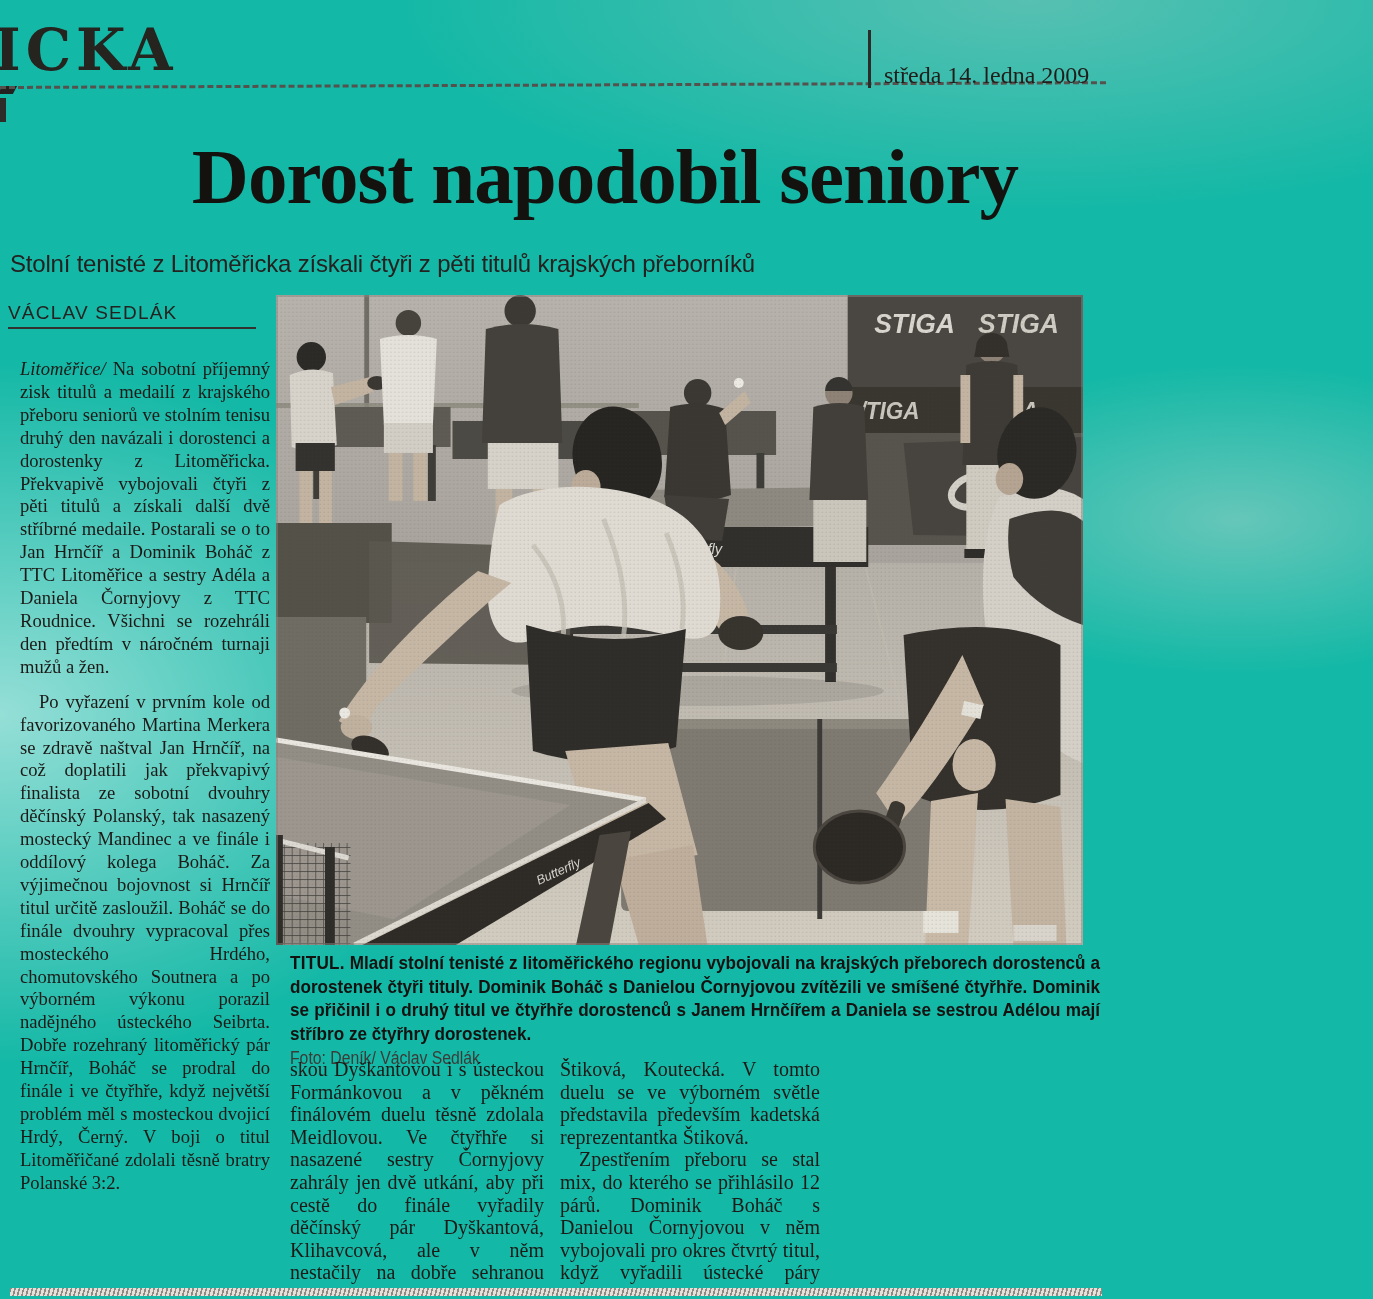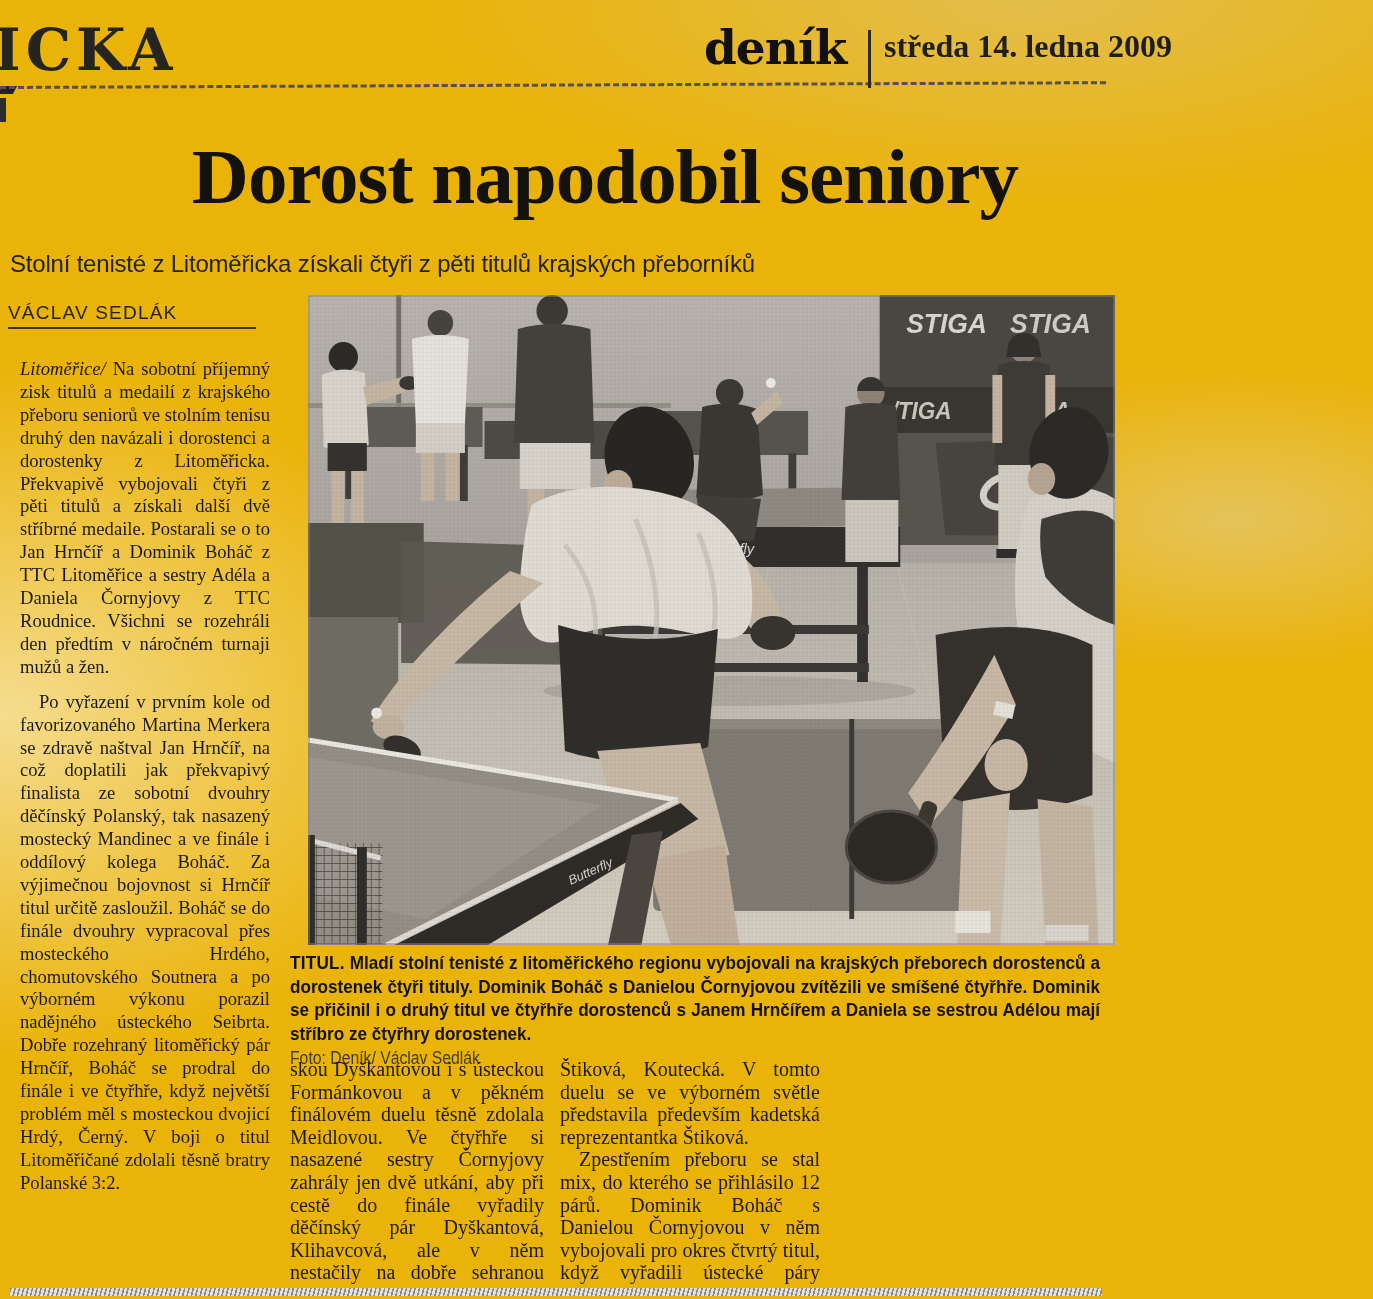--- a/index.html
+++ b/index.html
@@ -1,43 +1,43 @@
 <!DOCTYPE html>
 <html><head>
 <meta charset="utf-8">
 <style>
   html,body{margin:0;padding:0;background:#e8e6e2;}
-  .page{position:relative;width:1373px;height:1299px;background:#eab308;overflow:hidden;
+  .page{position:relative;width:1373px;height:1299px;background:#14b8a6;overflow:hidden;
         font-family:"Liberation Serif",serif;color:#1c1a17;}
   .page::before{content:"";position:absolute;inset:0;pointer-events:none;background:
     radial-gradient(900px 300px at 75% 0%, rgba(212,208,201,.35), transparent 70%),
     radial-gradient(700px 500px at 0% 55%, rgba(255,255,255,.55), transparent 70%),
     radial-gradient(500px 220px at 90% 40%, rgba(223,220,214,.4), transparent 70%);}
   .masthead{position:absolute;left:-6px;top:16px;font-family:"DejaVu Serif",serif;font-weight:800;
         font-size:57px;letter-spacing:5px;color:#26241f;}
   .edge-mark-a{position:absolute;left:0;top:86px;width:15px;height:8px;background:#232220;transform:skewX(-28deg);}
   .edge-mark-b{position:absolute;left:0;top:98px;width:6px;height:24px;background:#2e2c29;}
   .rule-dashed{position:absolute;left:0;top:86px;width:1106px;border-top:3px dashed #55524d;
         transform:rotate(-0.25deg);transform-origin:left center;}
   .brand{position:absolute;left:704px;top:20px;font-family:"DejaVu Serif",serif;font-weight:900;
         font-size:47px;color:#121110;letter-spacing:-1px;}
   .brand-rule{position:absolute;left:868px;top:30px;width:3px;height:58px;background:#2c2b28;}
-  .issue-date{position:absolute;left:884px;top:28px;font-size:32px;color:#201e1b;font-weight:bold;}
+  .issue-date{position:absolute;left:884px;top:62px;font-size:24px;color:#201e1b;}
   .headline{position:absolute;left:8px;top:136px;width:1010px;font-size:79px;line-height:1.05;
         font-weight:700;letter-spacing:-1px;color:#14120f;}
   .subhead{position:absolute;left:10px;top:250px;width:1010px;font-family:"Liberation Sans",sans-serif;
         font-size:24px;font-weight:400;letter-spacing:-0.2px;color:#242220;}
   .byline{position:absolute;left:8px;top:302px;width:248px;padding-bottom:3px;border-bottom:2px solid #343230;
         font-family:"Liberation Sans",sans-serif;font-size:19px;letter-spacing:1.2px;color:#232220;}
   .col-left{position:absolute;left:8px;top:346px;width:274px;height:940px;overflow:hidden;
         font-size:18.6px;line-height:22.9px;text-align:justify;}
   .col-left p{margin:12px;}
   .col-left p + p{text-indent:19px;}
   .lead{font-style:italic;}
-  .photo{position:absolute;left:308px;top:295px;width:807px;height:650px;}
+  .photo{position:absolute;left:276px;top:295px;width:807px;height:650px;}
   .photo svg{display:block;}
   svg text{font-family:"Liberation Sans",sans-serif;}
   .caption-block{position:absolute;left:290px;top:951px;width:900px;transform:scaleX(.9);
         transform-origin:left top;font-family:"Liberation Sans",sans-serif;}
   .caption{margin:0;font-size:19px;line-height:23.5px;font-weight:700;color:#131210;text-align:justify;}
   .caption .tag{font-weight:700;letter-spacing:.3px;}
   .credit{margin-top:3px;font-size:17.5px;font-weight:400;color:#3d3b38;}
   .bcol{position:absolute;top:1058px;height:230px;overflow:hidden;font-size:20px;line-height:22.6px;text-align:justify;}
   .bcol p{margin:0;}
   .bcol p + p{text-indent:19px;}
@@ -50,21 +50,20 @@
 </head>
 <body>
 
 <div class="page">
 
   <div class="masthead">ICKA</div>
   <div class="edge-mark-a"></div>
   <div class="edge-mark-b"></div>
   <div class="rule-dashed"></div>
 
-  <div class="brand">deník</div>
   <div class="brand-rule"></div>
   <div class="issue-date">středa 14. ledna 2009</div>
 
   <h1 class="headline" style="margin:0;text-align:right;">Dorost napodobil seniory</h1>
   <div class="subhead">Stolní tenisté z Litoměřicka získali čtyři z pěti titulů krajských přeborníků</div>
   <div class="byline">VÁCLAV SEDLÁK</div>
 
   <div class="col-left">
     <p>
       <span class="lead">Litoměřice/</span>

